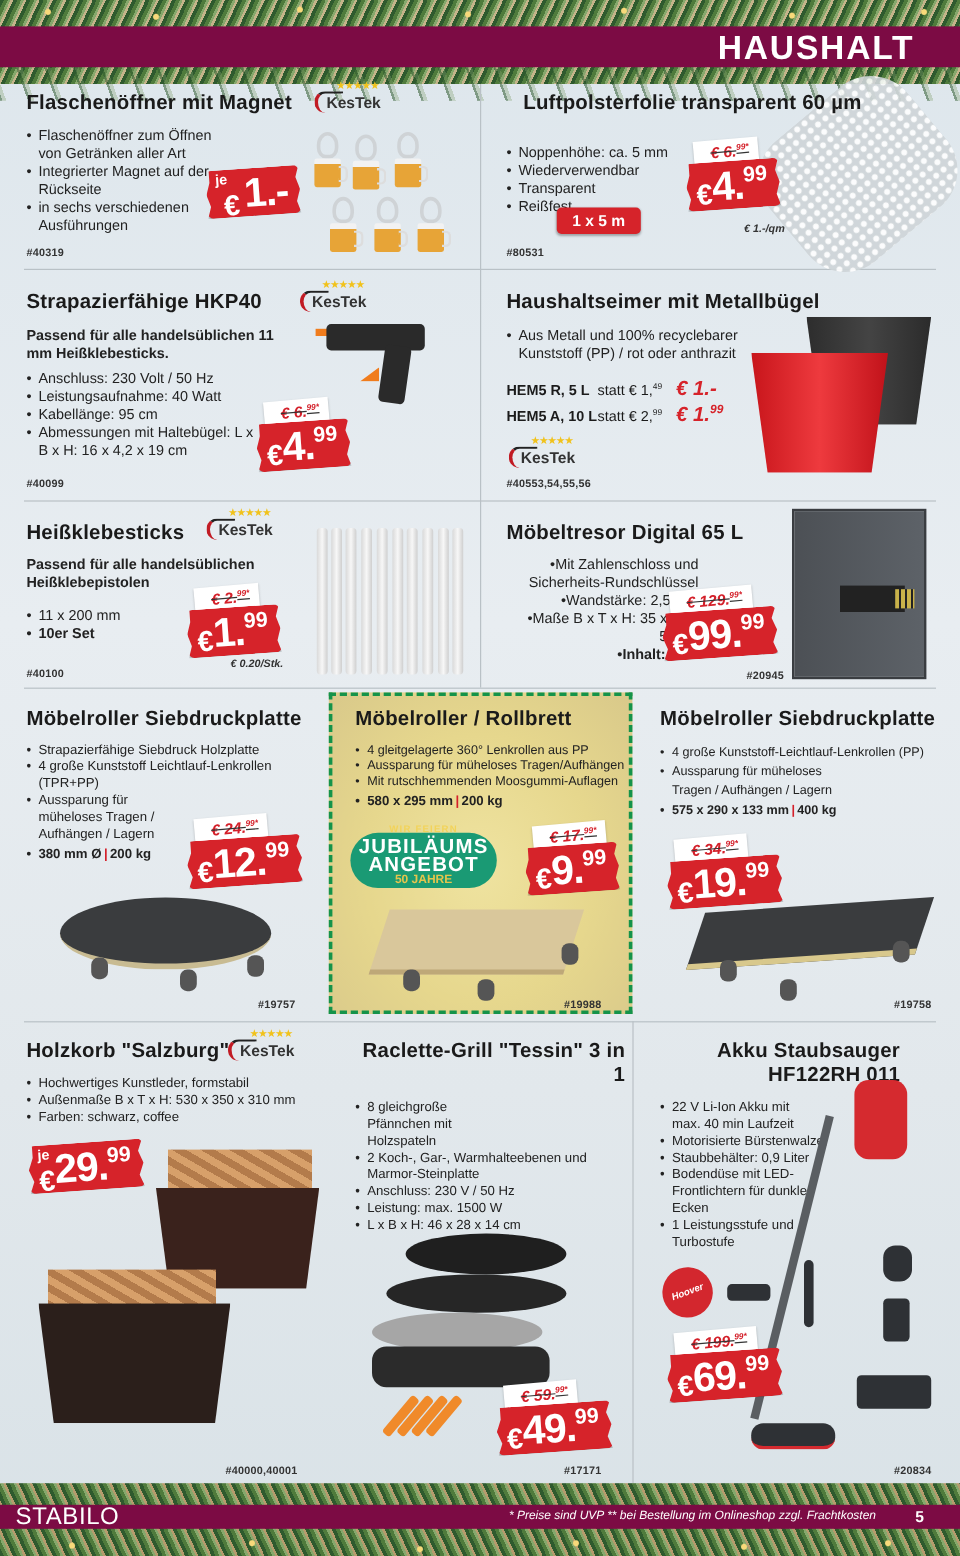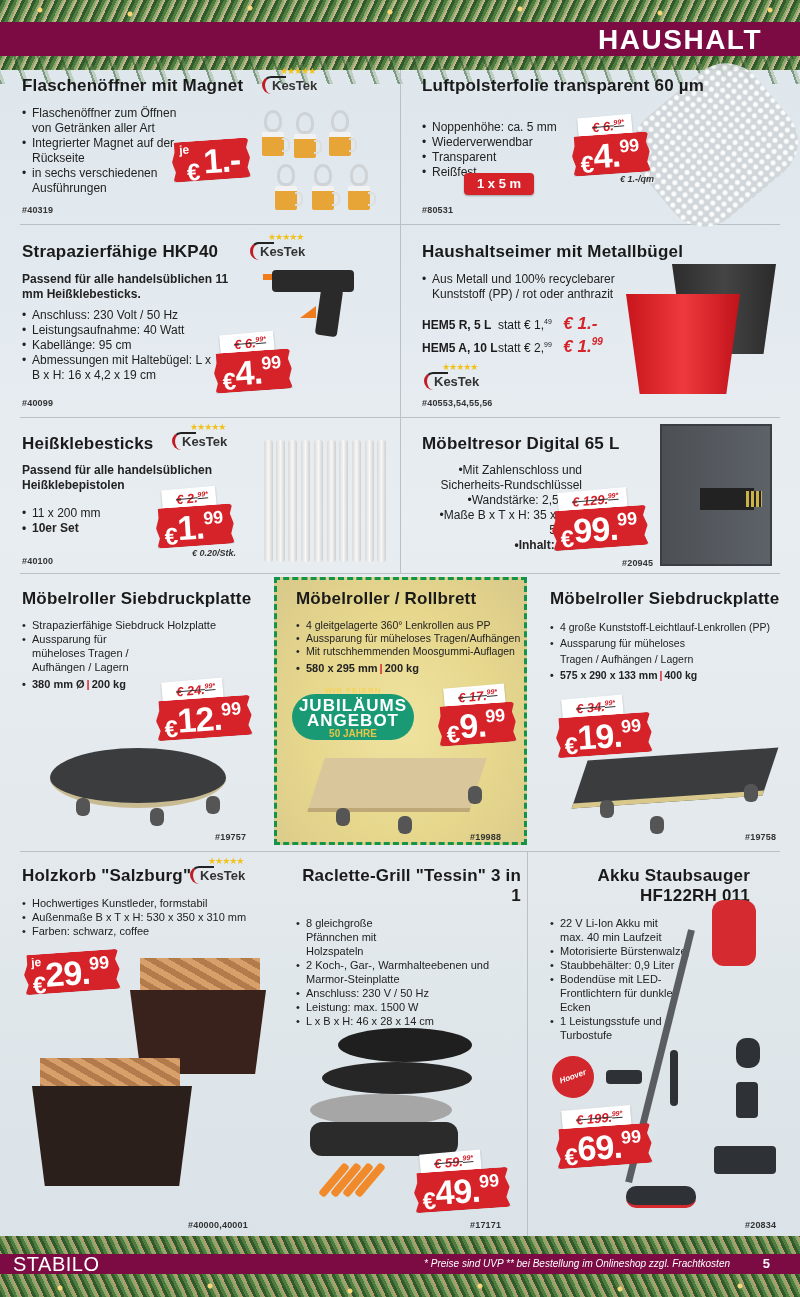--- a/index.html
+++ b/index.html
@@ -226,34 +226,34 @@
     <div class="opener" style="left:314px;top:164px;"></div>
       <div class="mug" style="left:312px;top:186px;"></div>
     <div class="opener" style="left:350px;top:164px;"></div>
       <div class="mug" style="left:348px;top:186px;"></div>
   </div>
   <div class="sku" style="left:22px;top:205px;">#40319</div>
 </section>
 
 <section>
   <div class="bubble-roll"></div>
-  <div class="ptitle" style="left:422px;top:76px;">Luftpolsterfolie transparent 60 µm</div>
+  <div class="ptitle" style="left:436px;top:76px;">Luftpolsterfolie transparent 60 µm</div>
   <ul class="bul" style="left:422px;top:120px;width:150px;">
     <li>Noppenhöhe: ca. 5 mm</li>
     <li>Wiederverwendbar</li>
     <li>Transparent</li>
     <li>Reißfest</li>
   </ul>
   <div class="size-pill">1 x 5 m</div>
   <div class="tag" style="left:572px;top:116px;width:100px;height:70px;">
     <div class="old"><span>€ 6.</span><sup>99*</sup></div>
     <div class="new">
       <span class="cur">€</span><span class="int">4.</span><span class="dec">99</span>
     </div>
-    <div class="unit" style="left:48px;top:58px;text-align:center;">€ 1.-/qm</div>
+    <div class="unit" style="left:48px;top:69px;text-align:center;">€ 1.-/qm</div>
   </div>
   <div class="sku" style="left:422px;top:205px;">#80531</div>
 </section>
 
 <section>
   <div class="ptitle" style="left:22px;top:242px;">Strapazierfähige HKP40</div>
   <div class="kestek" style="left:250px;top:232px;">
     <span class="stars">★★★★★</span>
     <span class="swoosh"></span>
     <span class="name">KesTek</span>
@@ -360,20 +360,21 @@
       <span class="cur">€</span><span class="int">99.</span><span class="dec">99</span>
     </div>
   </div>
   <div class="sku" style="left:622px;top:558px;">#20945</div>
 </section>
 
 <section>
   <div class="ptitle" style="left:22px;top:589px;">Möbelroller Siebdruckplatte</div>
   <ul class="bul small" style="left:22px;top:618px;width:235px;">
     <li>Strapazierfähige Siebdruck Holzplatte</li>
+    <li>4 große Kunststoff Leichtlauf-Lenkrollen (TPR+PP)</li>
     <li style="width:140px;">Aussparung für müheloses Tragen / Aufhängen / Lagern</li>
     <li class="b" style="margin-top:3px;"><span>380 mm Ø</span><span class="sep">|</span><span>200 kg</span></li>
   </ul>
   <div class="tag" style="left:156px;top:680px;width:100px;height:64px;">
     <div class="old"><span>€ 24.</span><sup>99*</sup></div>
     <div class="new">
       <span class="cur">€</span><span class="int">12.</span><span class="dec">99</span>
     </div>
   </div>
   <div class="img">

